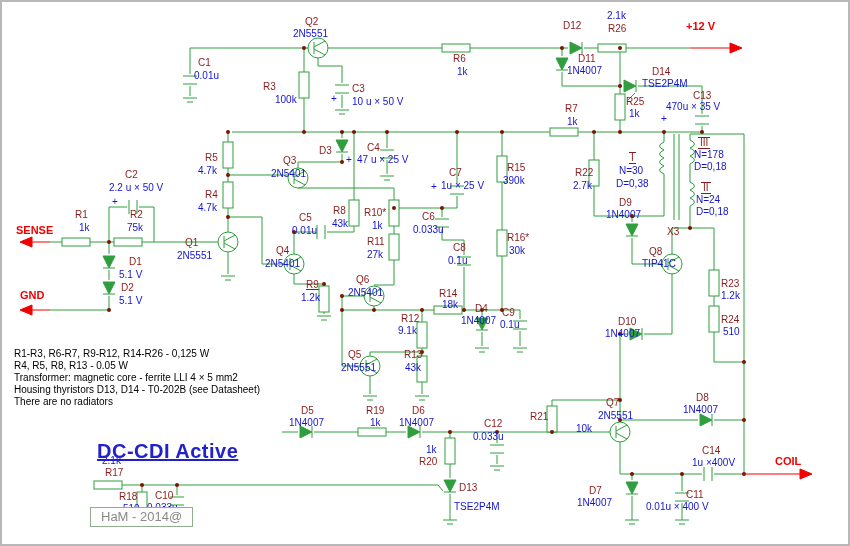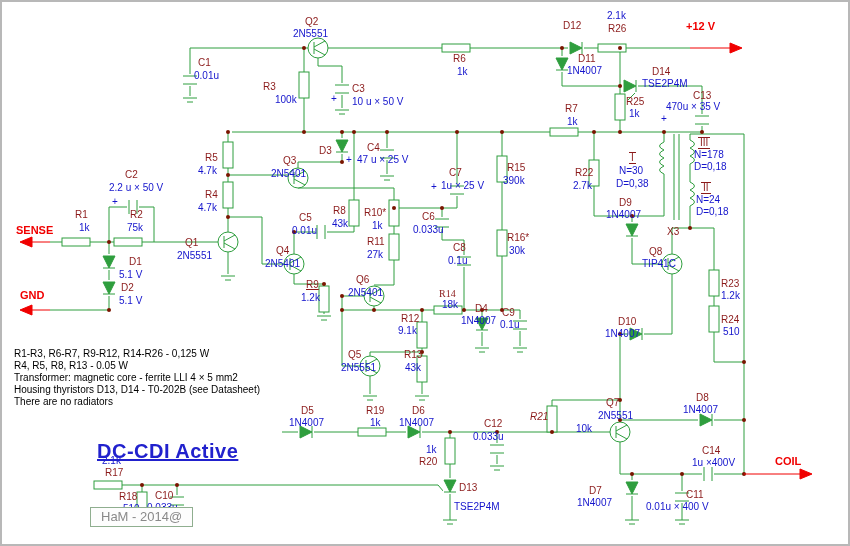--- a/index.html
+++ b/index.html
@@ -450,39 +450,39 @@
       <span class="lbl n" style="left: 505px; top: 230px;">R16*</span>
       <span class="lbl v" style="left: 507px; top: 243px;">30k</span>
       <span class="lbl n" style="left: 719px; top: 276px;">R23</span>
       <span class="lbl v" style="left: 719px; top: 288px;">1.2k</span>
       <span class="lbl n" style="left: 616px; top: 314px;">D10</span>
       <span class="lbl v" style="left: 603px; top: 326px;">1N4007</span>
       <span class="lbl n" style="left: 719px; top: 312px;">R24</span>
       <span class="lbl v" style="left: 721px; top: 324px;">510</span>
       <span class="lbl n" style="left: 399px; top: 311px;">R12</span>
       <span class="lbl v" style="left: 396px; top: 323px;">9.1k</span>
-      <span class="lbl n" style="left: 437px; top: 286px; font-family: Liberation Serif, serif;">R14</span>
+      <span class="lbl n" style="left: 437px; top: 286px;">R14</span>
       <span class="lbl v" style="left: 440px; top: 297px;">18k</span>
       <span class="lbl n" style="left: 473px; top: 301px;">D4</span>
       <span class="lbl v" style="left: 459px; top: 313px;">1N4007</span>
       <span class="lbl n" style="left: 500px; top: 305px;">C9</span>
       <span class="lbl v" style="left: 498px; top: 317px;">0.1u</span>
       <span class="lbl n" style="left: 346px; top: 347px;">Q5</span>
       <span class="lbl v" style="left: 339px; top: 360px;">2N5551</span>
       <span class="lbl n" style="left: 402px; top: 347px;">R13</span>
       <span class="lbl v" style="left: 403px; top: 360px;">43k</span>
       <span class="lbl n" style="left: 299px; top: 403px;">D5</span>
       <span class="lbl v" style="left: 287px; top: 415px;">1N4007</span>
       <span class="lbl n" style="left: 364px; top: 403px;">R19</span>
       <span class="lbl v" style="left: 368px; top: 415px;">1k</span>
       <span class="lbl n" style="left: 410px; top: 403px;">D6</span>
       <span class="lbl v" style="left: 397px; top: 415px;">1N4007</span>
       <span class="lbl n" style="left: 482px; top: 416px;">C12</span>
       <span class="lbl v" style="left: 471px; top: 429px;">0.033u</span>
-      <span class="lbl n" style="left: 528px; top: 409px; font-style: italic;">R21</span>
+      <span class="lbl n" style="left: 528px; top: 409px;">R21</span>
       <span class="lbl v" style="left: 530px; top: 421px; margin-left: 44px;">10k</span>
       <span class="lbl n" style="left: 604px; top: 395px;">Q7</span>
       <span class="lbl v" style="left: 596px; top: 408px;">2N5551</span>
       <span class="lbl n" style="left: 694px; top: 390px;">D8</span>
       <span class="lbl v" style="left: 681px; top: 402px;">1N4007</span>
       <span class="lbl n" style="left: 700px; top: 443px;">C14</span>
       <span class="lbl v" style="left: 690px; top: 455px;">1u ×400V</span>
       <span class="lbl r" style="left: 773px; top: 454px;">COIL</span>
       <span class="lbl v" style="left: 100px; top: 453px;">2.1k</span>
       <span class="lbl n" style="left: 103px; top: 465px;">R17</span>

